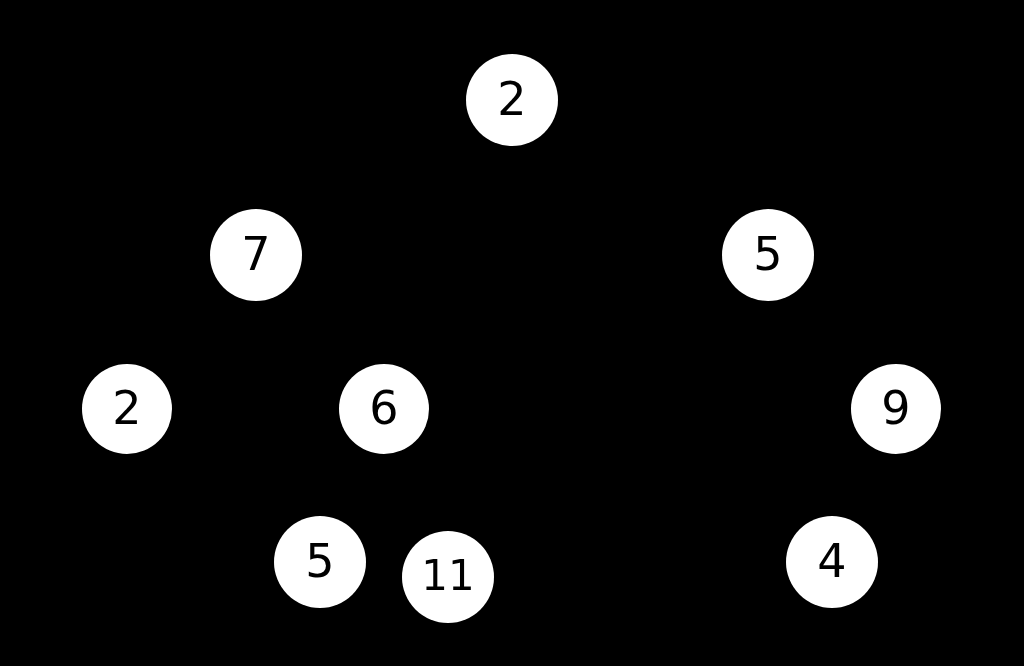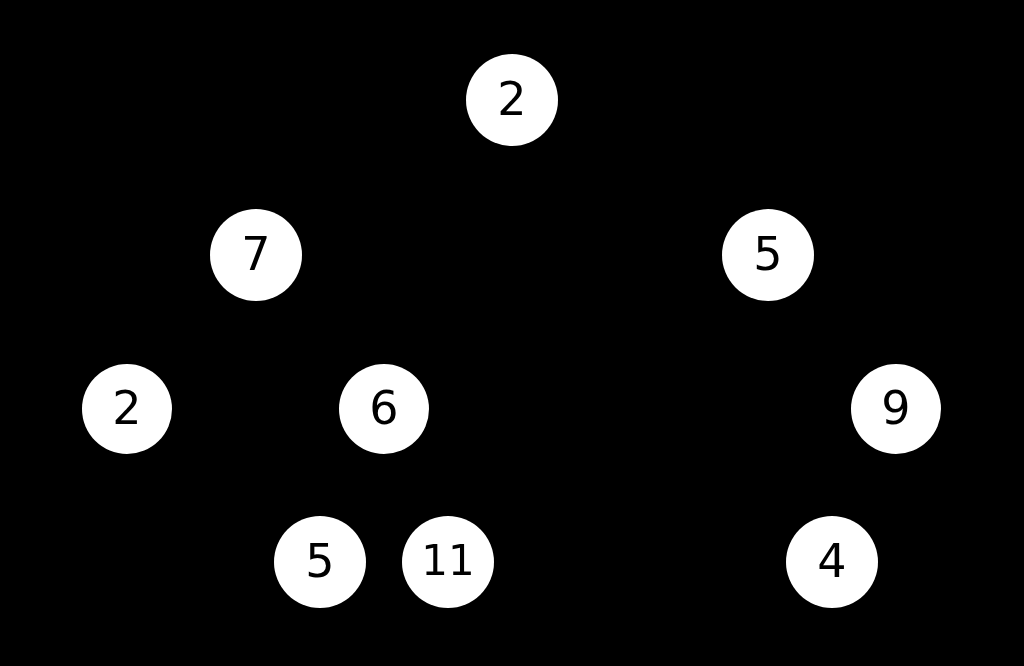--- a/index.html
+++ b/index.html
@@ -53,19 +53,19 @@
     </div>
     <div class="node" style="width: 90px; height: 90px; left: 339px; top: 364px; background: rgb(255, 255, 255); color: rgb(0, 0, 0); font-size: 46px;">
       <span class="node-label">6</span>
     </div>
     <div class="node" style="width: 90px; height: 90px; left: 851px; top: 364px; background: rgb(255, 255, 255); color: rgb(0, 0, 0); font-size: 46px;">
       <span class="node-label">9</span>
     </div>
     <div class="node" style="width: 92px; height: 92px; left: 274px; top: 516px; background: rgb(255, 255, 255); color: rgb(0, 0, 0); font-size: 46px;">
       <span class="node-label">5</span>
     </div>
-    <div class="node" style="width: 92px; height: 92px; left: 402px; top: 516px; background: rgb(255, 255, 255); color: rgb(0, 0, 0); font-size: 42px;">
+    <div class="node" style="width: 92px; height: 92px; left: 402px; top: 531px; background: rgb(255, 255, 255); color: rgb(0, 0, 0); font-size: 42px;">
       <span class="node-label">11</span>
     </div>
     <div class="node" style="width: 92px; height: 92px; left: 786px; top: 516px; background: rgb(255, 255, 255); color: rgb(0, 0, 0); font-size: 46px;">
       <span class="node-label">4</span>
     </div>
   </div>
 
 </body></html>

